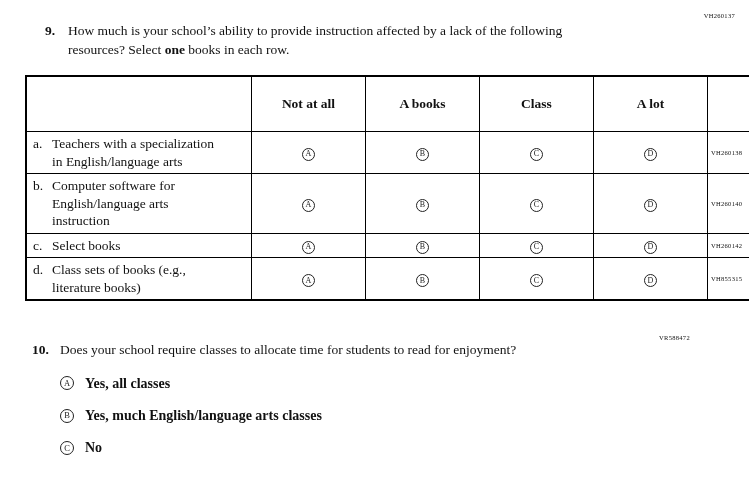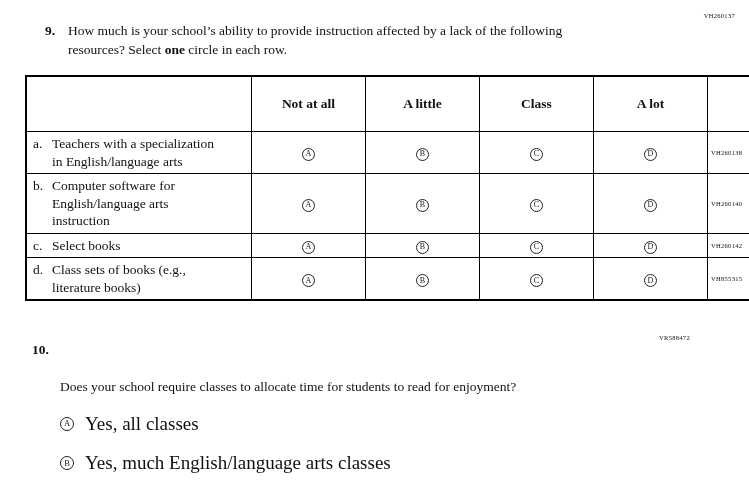--- a/index.html
+++ b/index.html
@@ -73,54 +73,54 @@
     box-sizing:border-box;
   }
   .code-cell{padding:2px 2px 2px 3px;}
   
   .code-q10{position:absolute;top:334px;left:659px;}
   .q10-block{
     position:absolute;top:341px;left:32px;width:520px;
     font-size:13.5px;line-height:1.38;
   }
   .q10-num{font-weight:bold;flex:0 0 28px;}
-  .q10-text{flex:1;max-width:482px;margin-top:37px;}
+  .q10-text{flex:1;max-width:482px;}
   .q10-options{margin-top:14px;margin-left:28px;}
   .option-row{
     display:flex;align-items:center;
     margin-bottom:13px;
   }
   .option-bubble{
     width:14px;height:14px;
     font-size:8.5px;
     margin-right:11px;
     flex:0 0 auto;
   }
-  .option-label{font-size:19px;}
+  .option-label{font-size:14px;font-weight:bold;}
 </style>
 </head>
 <body>
 
 <div class="page">
 
   <div class="tiny-code code-q9">VH260137</div>
 
   <div class="q9-block">
     <div class="q-row">
       <span class="q-num">9.</span>
-      <span class="q-text"><span>How much is your school’s ability to provide instruction affected by a lack of the following resources? Select </span><span class="bold">one</span><span> circle in each row.</span></span>
+      <span class="q-text"><span>How much is your school’s ability to provide instruction affected by a lack of the following resources? Select </span><span class="bold">one</span><span> books in each row.</span></span>
     </div>
   </div>
 
   <table class="q9-table">
     <tbody>
         <tr>
       <th class="label-col"></th>
       <th class="opt-col">Not at all</th>
-      <th class="opt-col">A little</th>
+      <th class="opt-col">A books</th>
       <th class="opt-col">Class</th>
       <th class="opt-col">A lot</th>
       <th class="code-col"></th>
     </tr>
 
     <tr>
       <td class="label-cell">
         <div class="label-inner"><span class="row-letter">a.</span><span>Teachers with a specialization in English/language arts</span></div>
       </td>
       <td class="bubble-cell"><span class="bubble">A</span></td>

